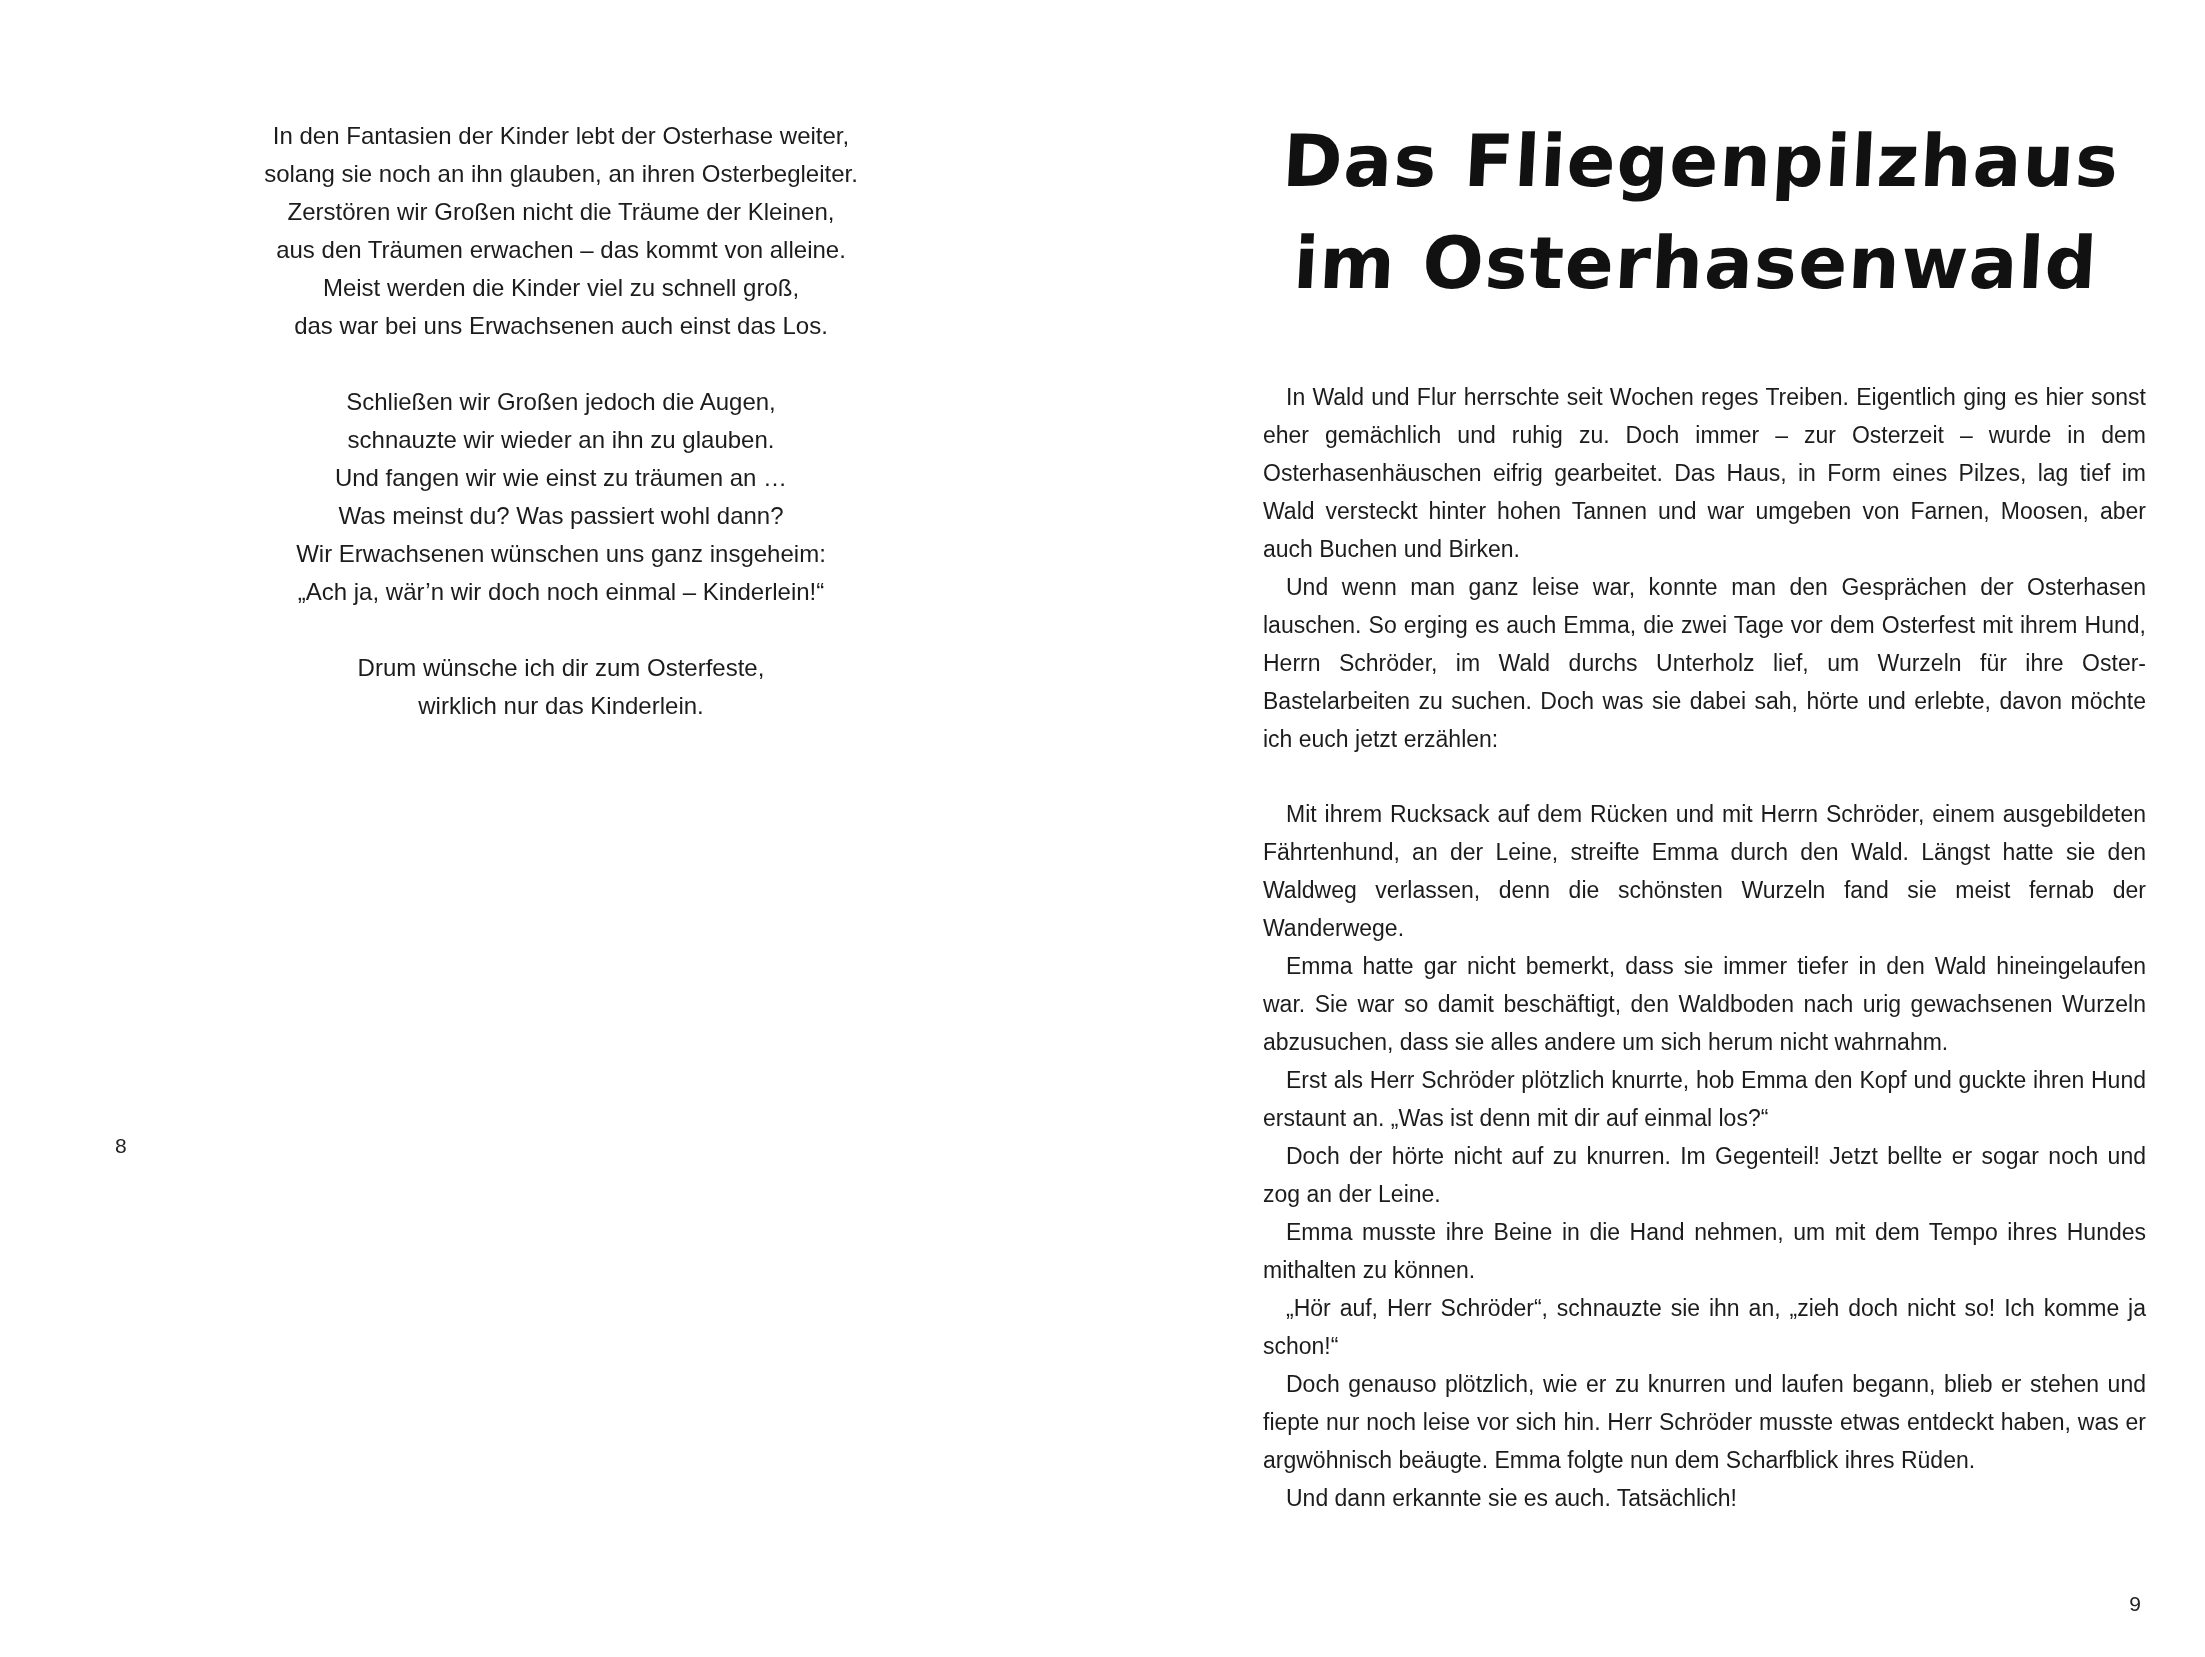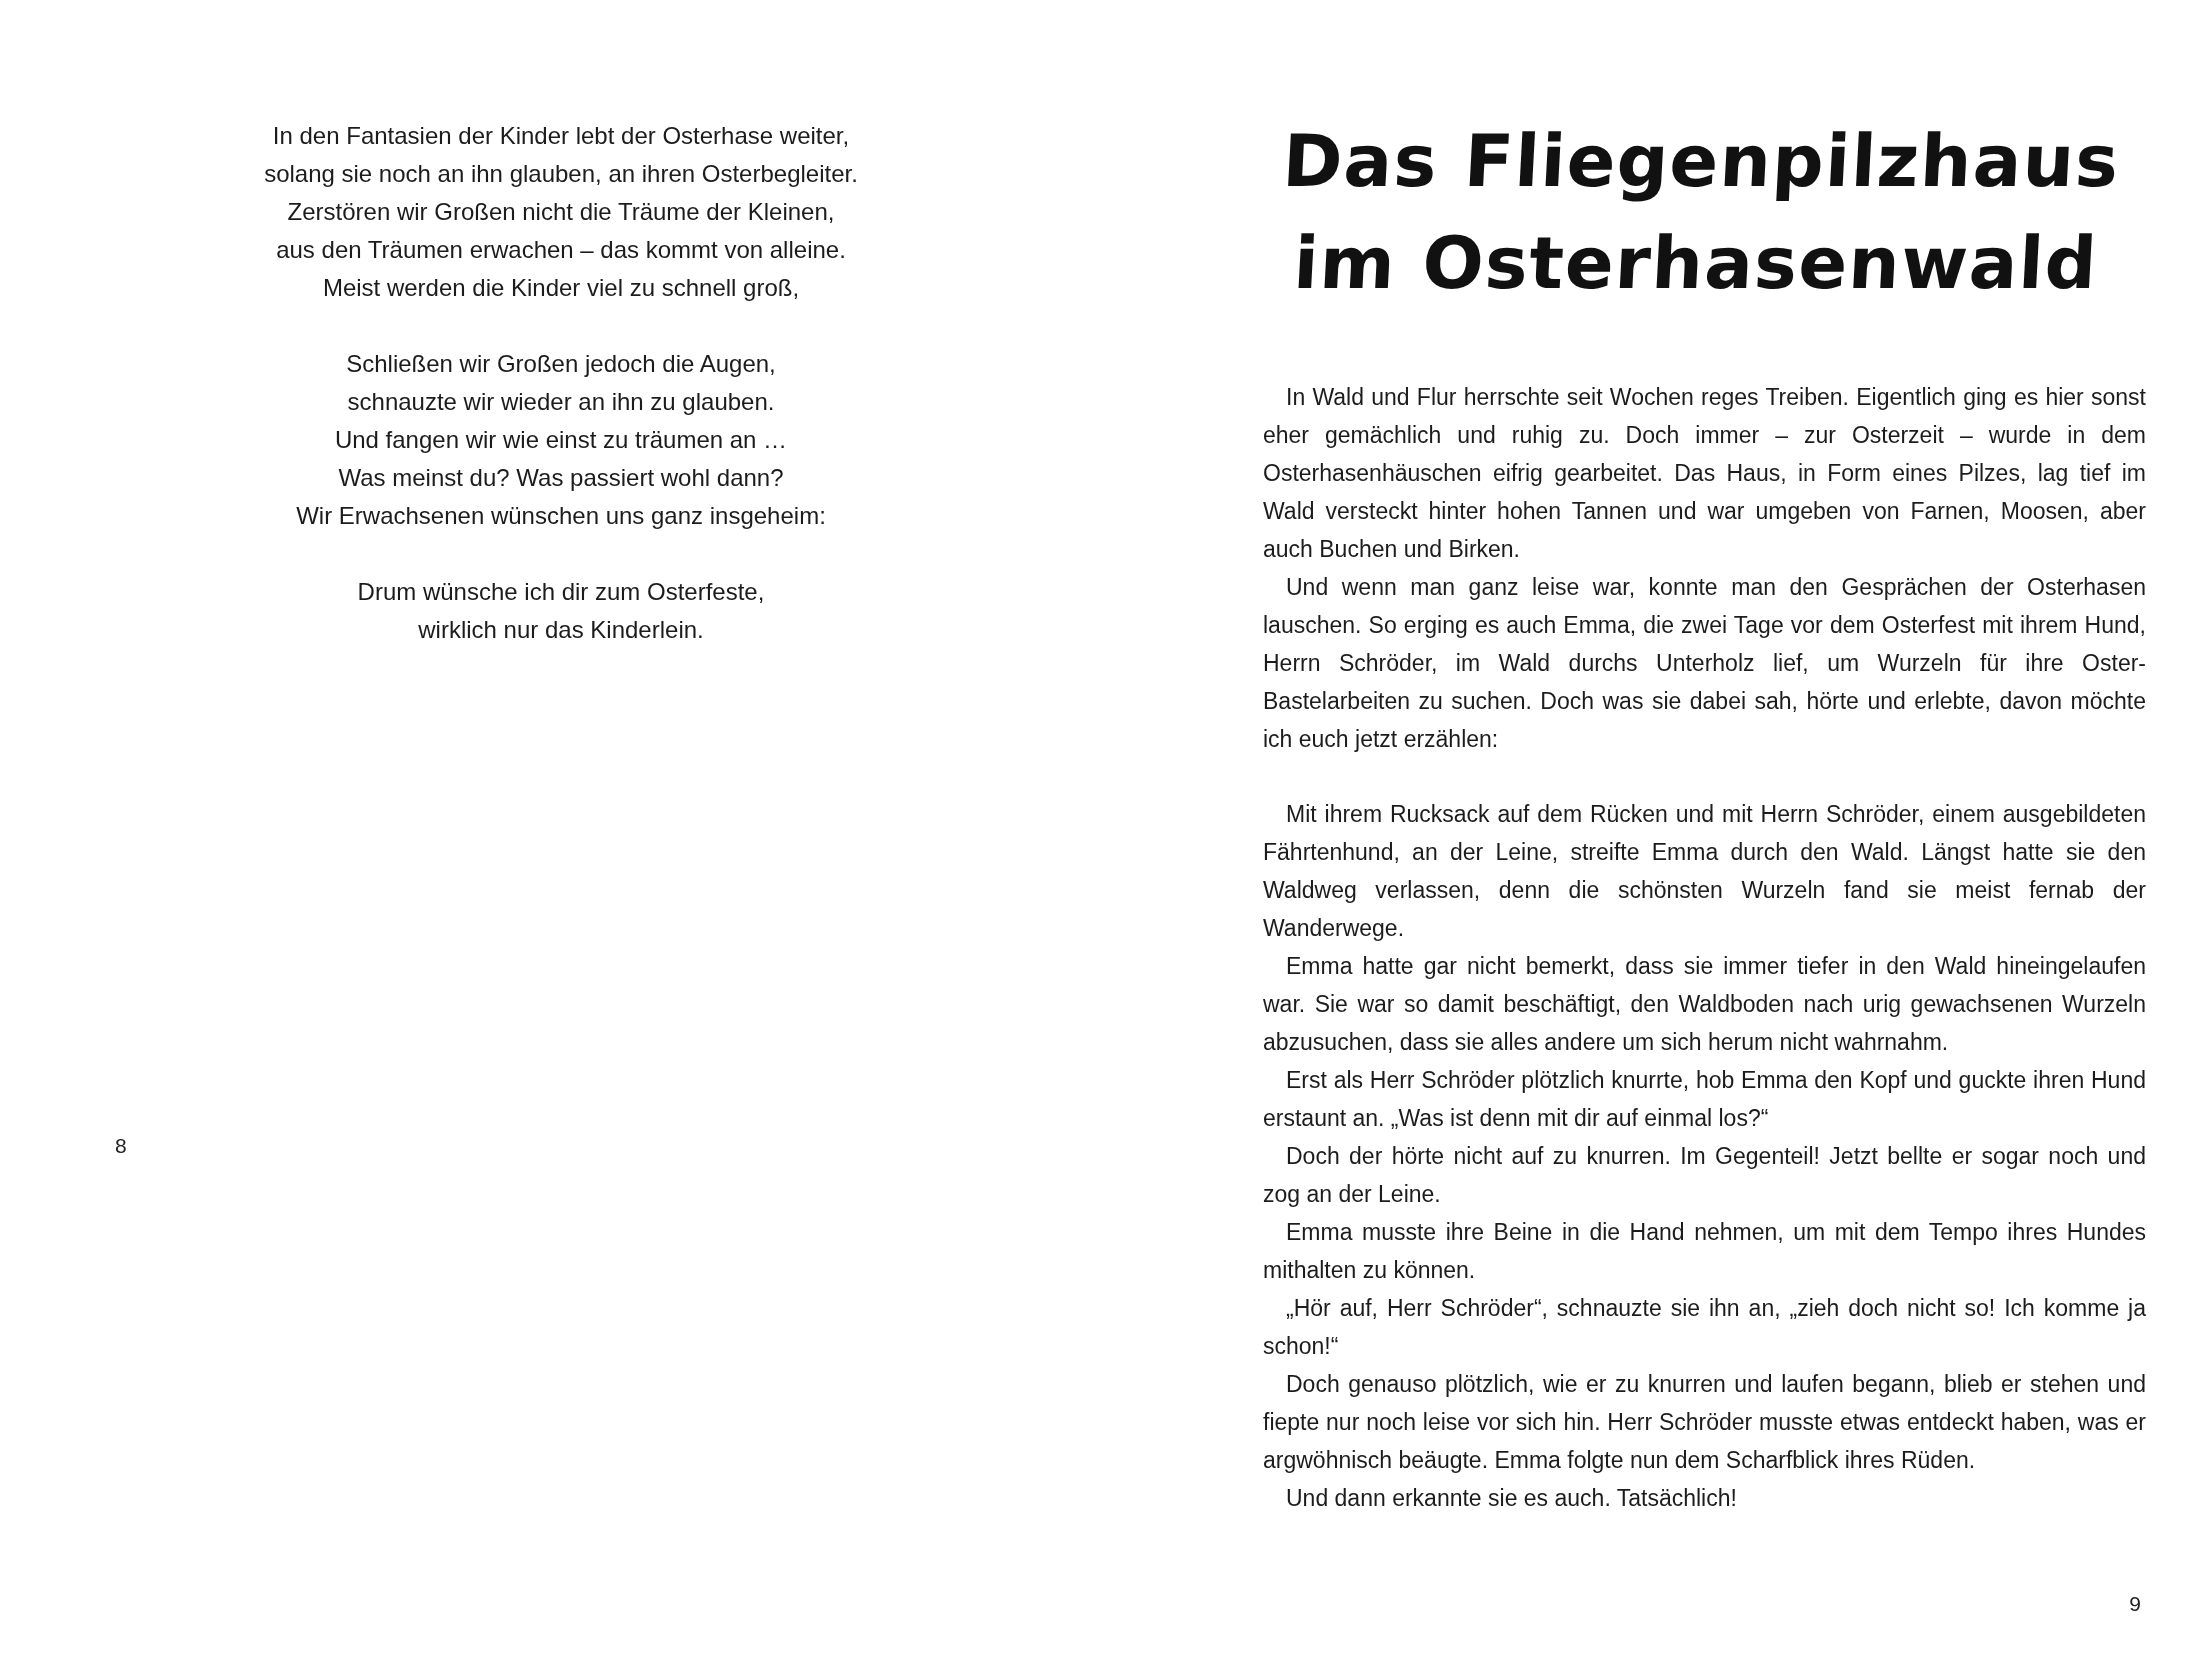--- a/index.html
+++ b/index.html
@@ -81,27 +81,29 @@
 <div class="spread">
 
   <div class="left-page">
     <div class="poem">
         <div class="stanza">
           <div class="poem-line">In den Fantasien der Kinder lebt der Osterhase weiter,</div>
           <div class="poem-line">solang sie noch an ihn glauben, an ihren Osterbegleiter.</div>
           <div class="poem-line">Zerstören wir Großen nicht die Träume der Kleinen,</div>
           <div class="poem-line">aus den Träumen erwachen – das kommt von alleine.</div>
           <div class="poem-line">Meist werden die Kinder viel zu schnell groß,</div>
+          <div class="poem-line">das war bei uns Erwachsenen auch einst das Los.</div>
         </div>
         <div class="stanza">
           <div class="poem-line">Schließen wir Großen jedoch die Augen,</div>
           <div class="poem-line">schnauzte wir wieder an ihn zu glauben.</div>
           <div class="poem-line">Und fangen wir wie einst zu träumen an …</div>
           <div class="poem-line">Was meinst du? Was passiert wohl dann?</div>
           <div class="poem-line">Wir Erwachsenen wünschen uns ganz insgeheim:</div>
+          <div class="poem-line">„Ach ja, wär’n wir doch noch einmal – Kinderlein!“</div>
         </div>
         <div class="stanza">
           <div class="poem-line">Drum wünsche ich dir zum Osterfeste,</div>
           <div class="poem-line">wirklich nur das Kinderlein.</div>
         </div>
       </div>
     <div class="page-number left">8</div>
   </div>
 
   <div class="right-page">

